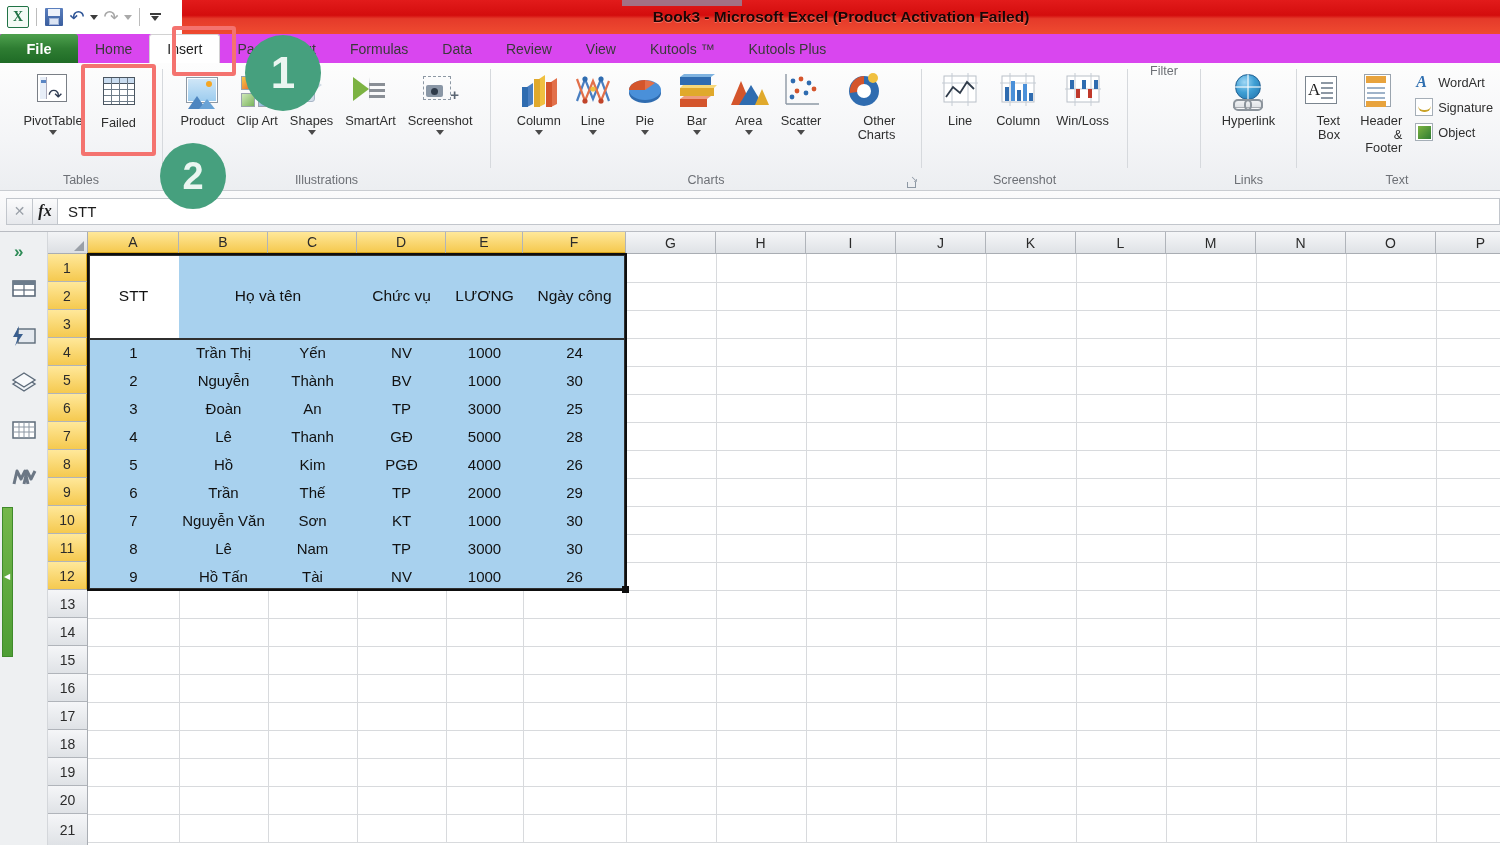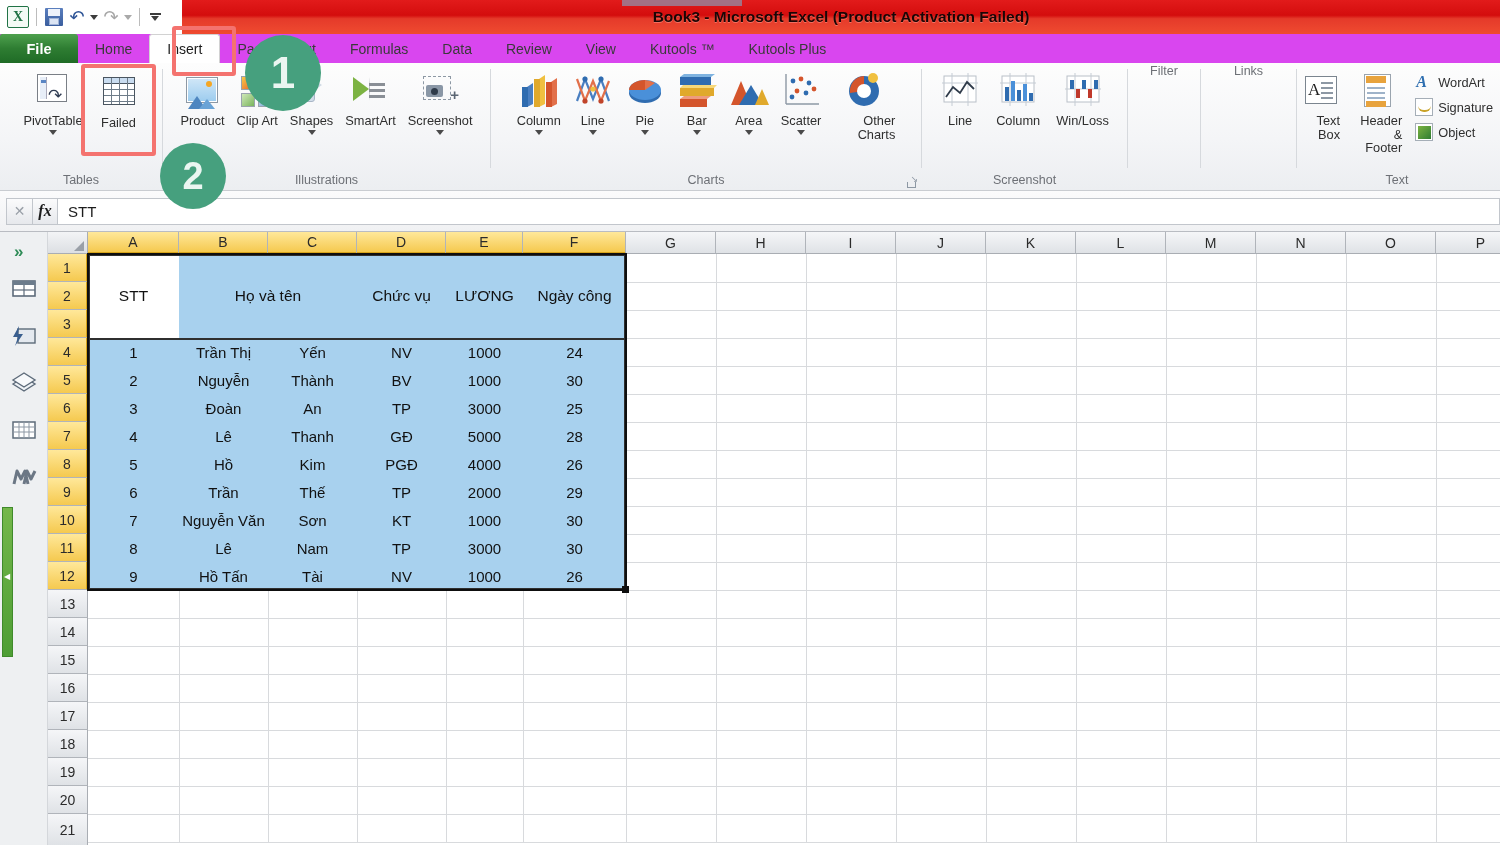--- a/index.html
+++ b/index.html
@@ -549,20 +549,31 @@
     <div class="group-label">Screenshot</div>
   </div>
   <div class="group-sep"></div>
 
   <div class="group" style="width:72px">
     <div class="group-label">Filter</div>
   </div>
   <div class="group-sep"></div>
 
   <div class="group" style="width:95px">
+    <div class="group-body" style="justify-content:center;">
+      <div class="btn">
+        <div class="ic ic-link">
+          <div class="gl"></div>
+            <div class="mer"></div>
+            <div class="eq"></div>
+            <div class="ch"></div>
+        </div>
+        <div class="lbl">Hyperlink</div>
+      </div>
+    </div>
     <div class="group-label">Links</div>
   </div>
   <div class="group-sep"></div>
 
   <div class="group" style="width:200px">
     <div class="group-body" style="justify-content:center;gap:4px;">
       <div class="btn">
         <div class="ic ic-tbox">
           <div class="f"></div>
             <div class="A">A</div>

